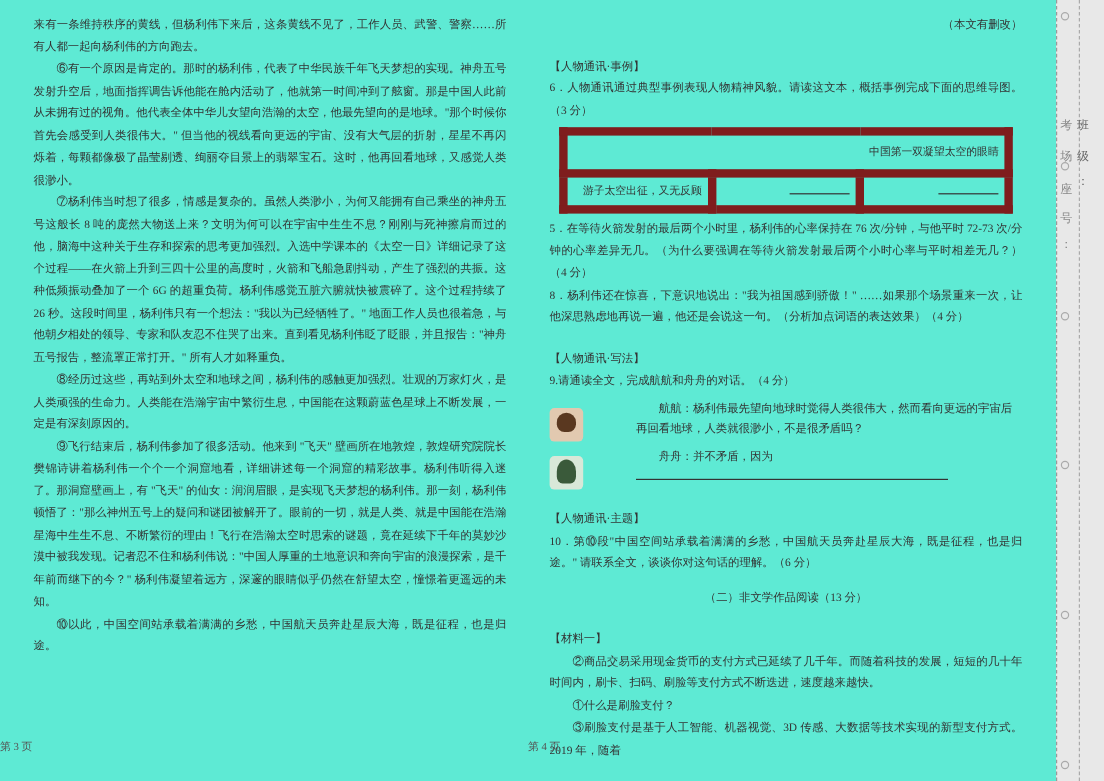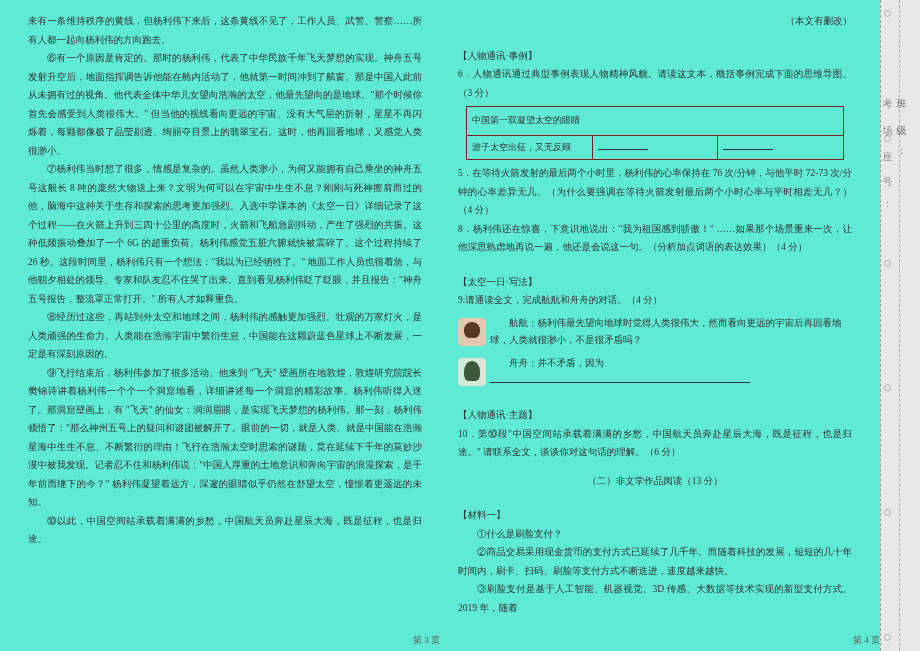--- a/index.html
+++ b/index.html
@@ -36,37 +36,37 @@
     margin: 0;
   }
   .no-indent { text-indent: 0; }
   .right-align { text-align: right; text-indent: 0; }
   .section-tag {
     text-indent: 0;
     margin-top: 16px;
   }
   .footer {
     position: absolute;
-    bottom: 1px;
+    bottom: 19px;
     left: 0;
     right: 0;
-    text-align: right;
+    text-align: left;
     font-size: 9px;
     color: #555;
   }
   .chart-table {
     border-collapse: collapse;
     width: 96%;
     margin: 4px 0 4px 8px;
     font-size: 9px;
   }
   .chart-table td {
-    border: 1px solid #7f1d1d;
+    border: 7px solid #7f1d1d;
     padding: 3px 5px;
-    text-align: left;
+    text-align: right;
     vertical-align: middle;
   }
   .chart-table .header-row td { padding: 5px; }
   .blank-line {
     display: inline-block;
     border-bottom: 1px solid #333;
     min-width: 260px;
     height: 10px;
     vertical-align: baseline;
   }
@@ -103,22 +103,23 @@
   .avatar.zhouzhou::after {
     content: "";
     position: absolute;
     top: 3px; left: 6px;
     width: 16px; height: 20px;
     background: #3a5a3a;
     border-radius: 50% 50% 30% 30%;
   }
   .dialog-row {
     display: flex;
-    align-items: center;
+    align-items: flex-end;
     margin: 3px 0;
+    gap: 40px;
   }
   .dialog-text {
     flex: 1;
     text-indent: 2em;
     line-height: 1.85;
     padding-top: 2px;
   }
   .side-strip {
     position: absolute;
     top: 0;
@@ -199,21 +200,21 @@
         <td style="width:33%">游子太空出征，又无反顾</td>
         <td style="width:33%"><span class="blank-line-short"></span></td>
         <td style="width:33%"><span class="blank-line-short"></span></td>
       </tr>
     </tbody>
       </table>
 
     <p class="para no-indent">5．在等待火箭发射的最后两个小时里，杨利伟的心率保持在 76 次/分钟，与他平时 72-73 次/分钟的心率差异无几。（为什么要强调在等待火箭发射最后两个小时心率与平时相差无几？）（4 分）</p>
     <p class="para no-indent">8．杨利伟还在惊喜，下意识地说出："我为祖国感到骄傲！" ……如果那个场景重来一次，让他深思熟虑地再说一遍，他还是会说这一句。（分析加点词语的表达效果）（4 分）</p>
 
-    <p class="section-tag">【太空一日·写法】</p>
+    <p class="section-tag">【人物通讯·写法】</p>
     <p class="para no-indent">9.请通读全文，完成航航和舟舟的对话。（4 分）</p>
 
     <div class="dialog-row">
       <span class="avatar hanghang"></span>
       <div class="dialog-text">
         <span>航航：</span><span>杨利伟最先望向地球时觉得人类很伟大，然而看向更远的宇宙后再回看地球，人类就很渺小，不是很矛盾吗？</span>
       </div>
     </div>
 
     <div class="dialog-row">
@@ -221,22 +222,22 @@
       <div class="dialog-text">
         <span>舟舟：</span><span>并不矛盾，因为</span><span class="blank-line"></span>
       </div>
     </div>
 
     <p class="section-tag">【人物通讯·主题】</p>
     <p class="para no-indent">10．第⑩段"中国空间站承载着满满的乡愁，中国航天员奔赴星辰大海，既是征程，也是归途。" 请联系全文，谈谈你对这句话的理解。（6 分）</p>
 
     <p class="para" style="text-align:center; text-indent:0; margin-top:10px;">（二）非文学作品阅读（13 分）</p>
     <p class="section-tag">【材料一】</p>
+    <p class="para">②商品交易采用现金货币的支付方式已延续了几千年。而随着科技的发展，短短的几十年时间内，刷卡、扫码、刷脸等支付方式不断迭进，速度越来越快。</p>
     <p class="para">①什么是刷脸支付？</p>
-    <p class="para">②商品交易采用现金货币的支付方式已延续了几千年。而随着科技的发展，短短的几十年时间内，刷卡、扫码、刷脸等支付方式不断迭进，速度越来越快。</p>
     <p class="para">③刷脸支付是基于人工智能、机器视觉、3D 传感、大数据等技术实现的新型支付方式。2019 年，随着</p>
 
     <div class="footer">第 4 页</div>
   </div>
 </div>
 
 <div class="side-strip">
   <div class="circles">
     <span class="circ"></span>
     <span class="circ"></span>

